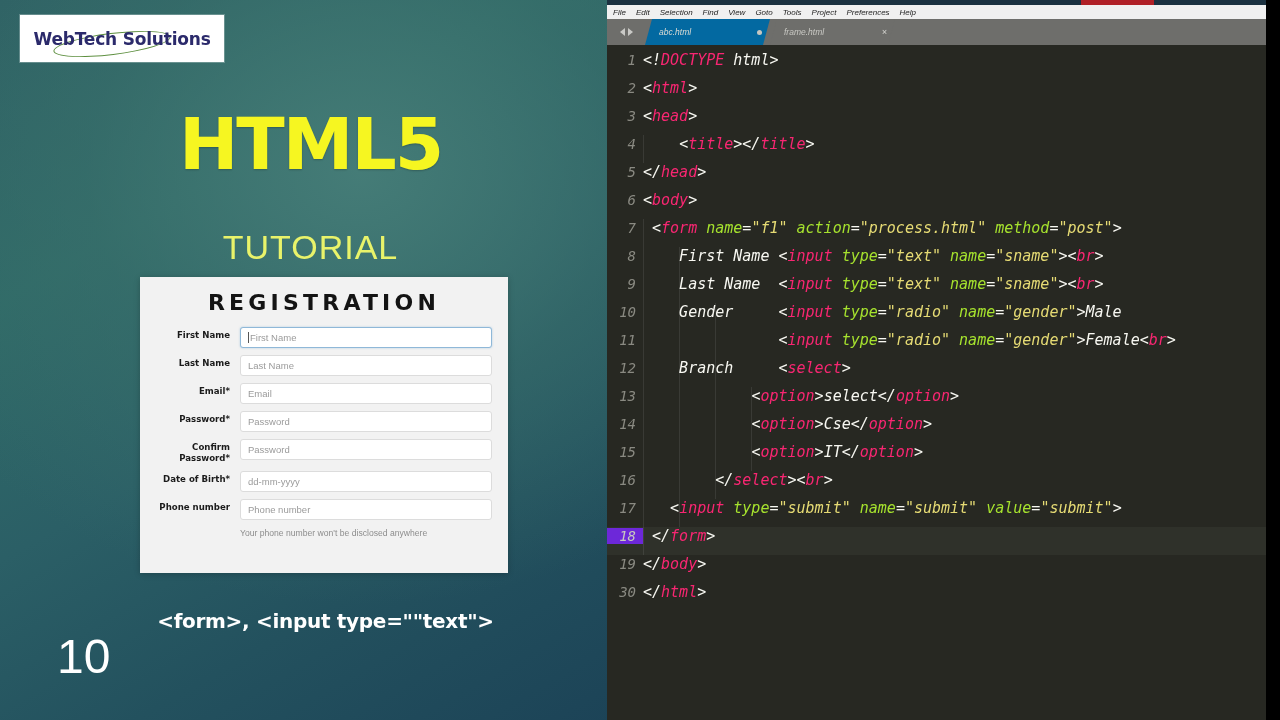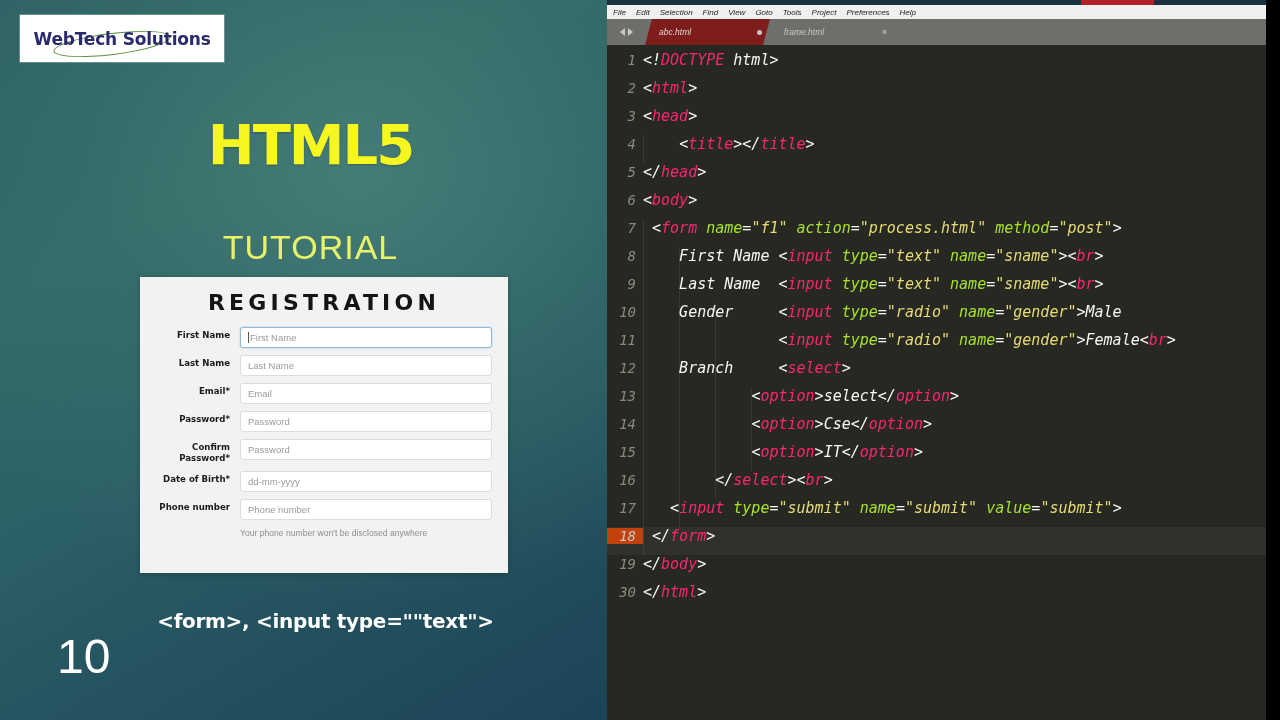--- a/index.html
+++ b/index.html
@@ -39,21 +39,21 @@
     font-family: "DejaVu Sans", sans-serif;
     font-weight: bold; font-size: 17px; letter-spacing: -0.2px;
     color: #2b2a6b; white-space: nowrap;
   }
 
   
   #html5-title {
     position: absolute; left: 0; right: 0; top: 102px;
     text-align: center;
     font-family: "DejaVu Sans", sans-serif;
-    font-weight: bold; font-size: 56px; line-height: 86px;
+    font-weight: bold; font-size: 71px; line-height: 86px;
     letter-spacing: -2px;
     color: #f6f621;
     text-shadow: 0 1px 2px rgba(0,0,0,0.22);
   }
   #tutorial-title {
     position: absolute; left: 0; right: 0; top: 228px;
     text-align: center;
     font-family: "Liberation Sans", sans-serif;
     font-weight: normal; font-size: 34px; line-height: 38px;
     letter-spacing: 1px;
@@ -169,21 +169,21 @@
   .nav-arrow.right { border-left: 5px solid #c9c9c6; }
   .tab {
     position: relative;
     height: 26px; width: 125px;
     display: flex; align-items: center;
     padding: 0 8px 0 14px;
     font-family: "Liberation Sans", sans-serif;
     font-size: 8.5px;
     clip-path: polygon(7px 0, 100% 0, calc(100% - 7px) 100%, 0 100%);
   }
-  .tab.active { background: #7f1d1d; color: #dcdcd4; }
+  .tab.active { background: #0369a1; color: #dcdcd4; }
   .tab.inactive { background: #6e6e6b; color: #c9c9c4; }
   .tab-title { flex: 1 1 auto; }
   .tab-dot {
     width: 5px; height: 5px; border-radius: 50%;
     background: #c6c6c0; margin-left: 6px;
   }
   .tab-close {
     font-family: "Liberation Sans", sans-serif;
     font-size: 9px; color: #d6d6d2; margin-left: 6px;
   }
@@ -202,21 +202,21 @@
     height: 28px;
     white-space: pre;
   }
   .code-line.current { background: #2f312a; }
   .gutter {
     flex: 0 0 36px; width: 36px;
     text-align: right; padding-right: 7px;
     color: #8a8a82; font-size: 14px;
     user-select: none;
   }
-  .code-line.current .gutter { color: #c8c8c0; background: #c2410c; }
+  .code-line.current .gutter { color: #c8c8c0; background: #6d28d9; }
   .code-text { flex: 1 1 auto; overflow: hidden; }
 
   
   .guide {
     position: absolute; top: 0; width: 1px; height: 28px;
     background: rgba(255,255,255,0.085);
   }
 
   
   .t-punc  { color: #f8f8f2; }          

